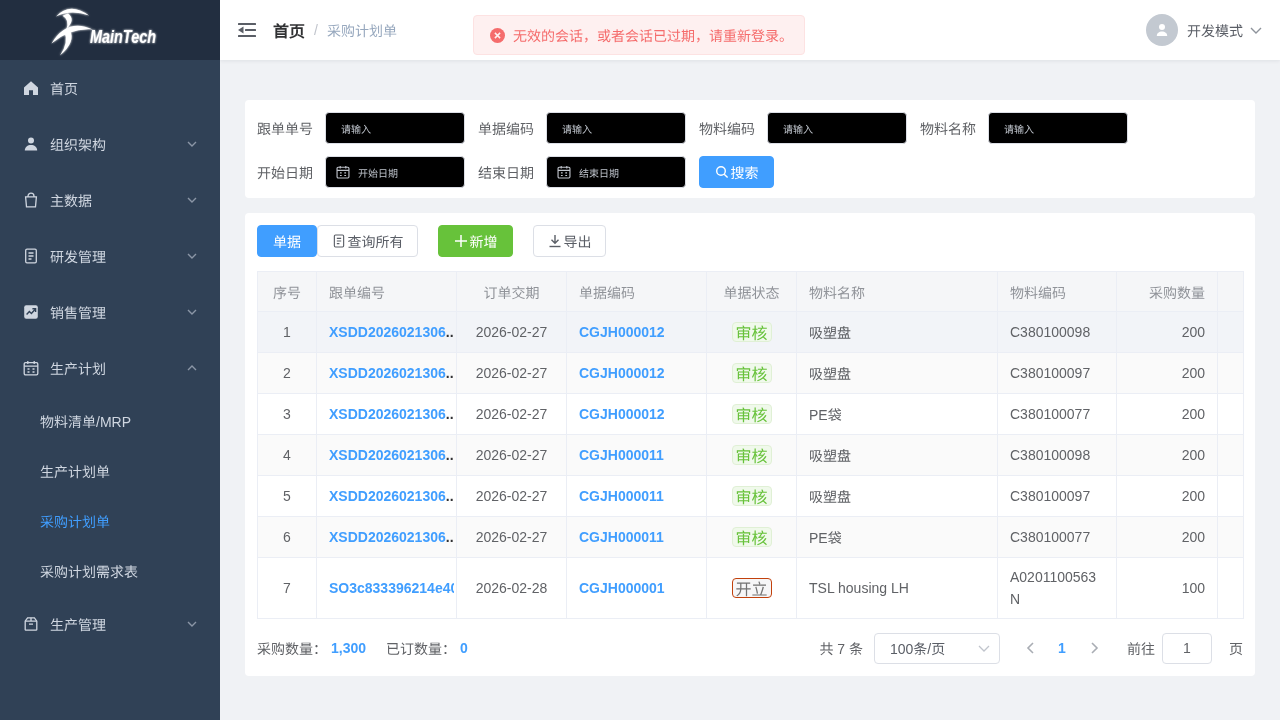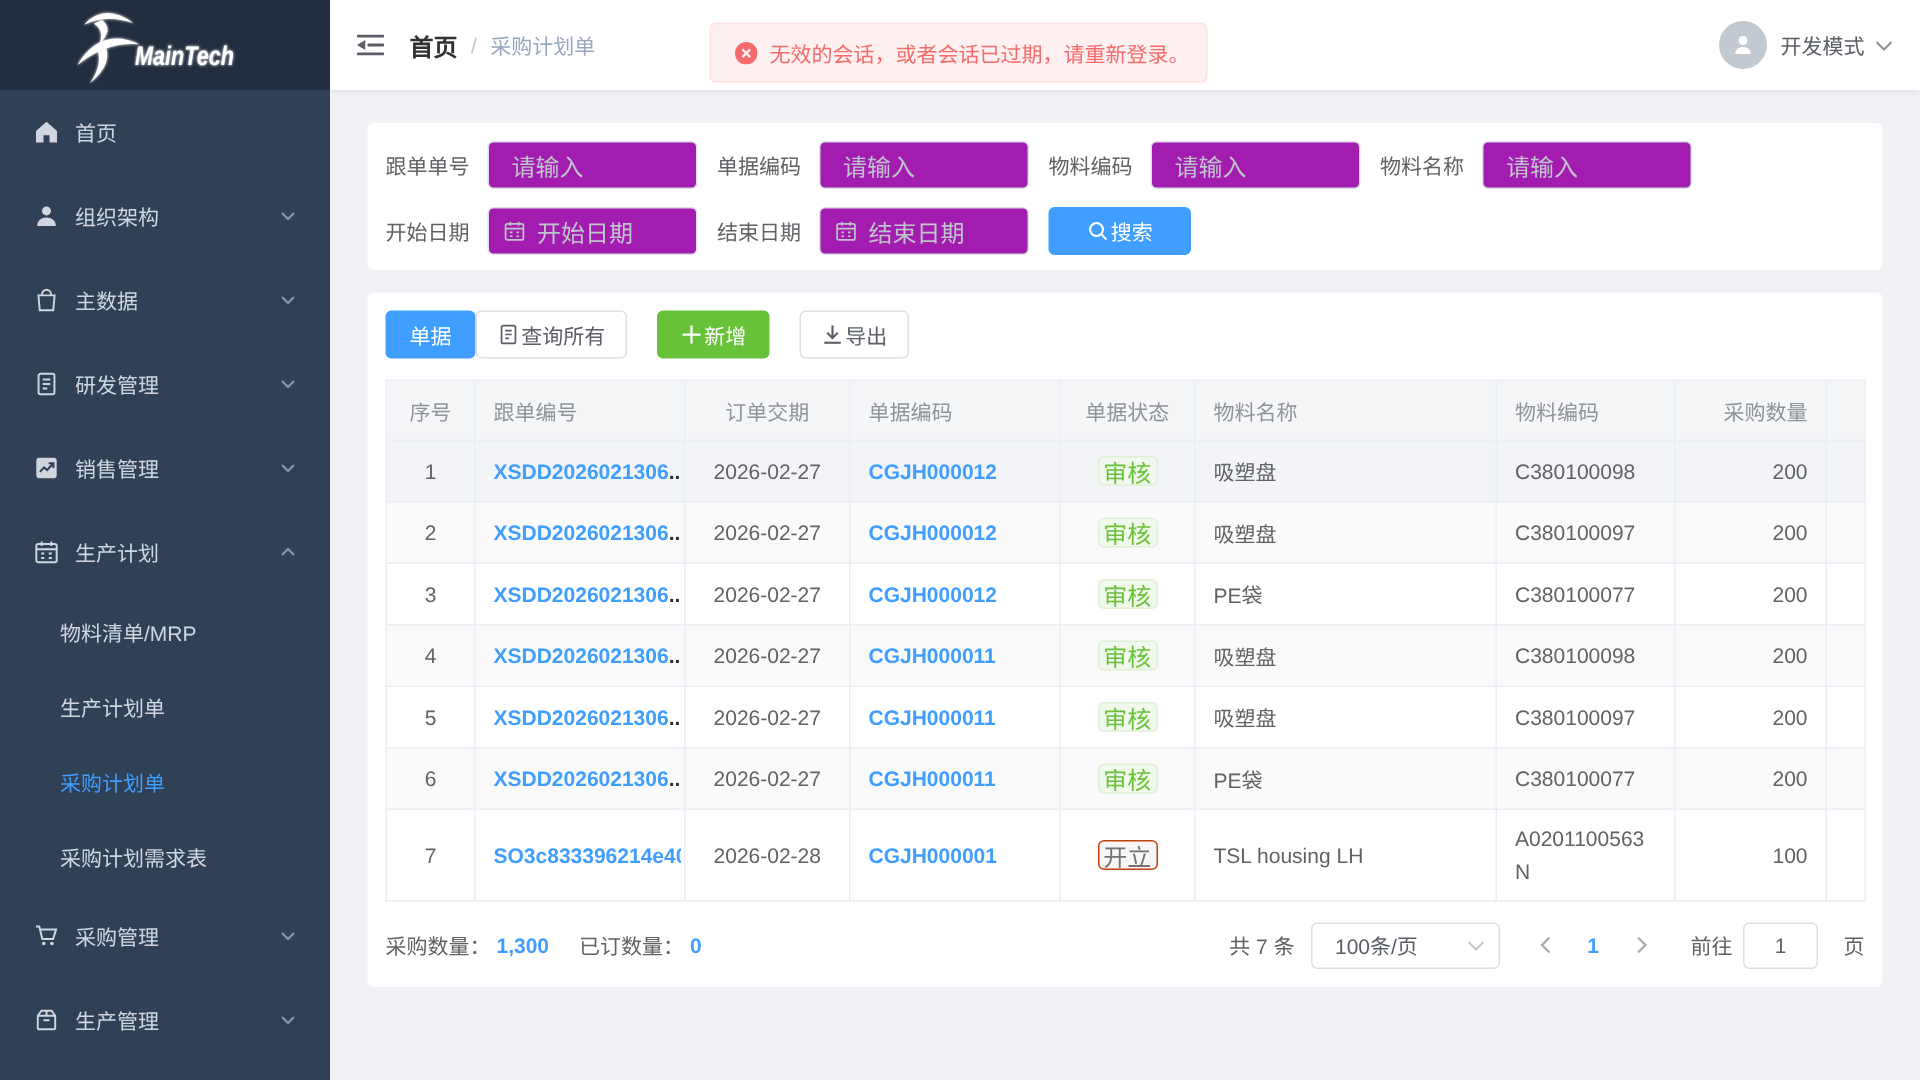--- a/index.html
+++ b/index.html
@@ -18,27 +18,27 @@
 .bc{position:absolute;left:53px;top:0;height:60px;display:flex;align-items:center;font-size:14px}
 .bc .b1{color:#303133;font-weight:700;font-size:16px}
 .bc .sep{color:#c0c4cc;margin:0 9px}
 .bc .b2{color:#97a8be}
 .userbox{position:absolute;right:18px;top:0;height:60px;display:flex;align-items:center}
 .ava{width:32px;height:32px;border-radius:50%;background:#c3c9d1;display:flex;align-items:center;justify-content:center}
 .uname{margin-left:9px;color:#5a5e66;font-size:14px}
 .ucaret{margin-left:7px}
 .toast{position:fixed;left:473px;top:15px;width:332px;height:40px;background:#fef0f0;border:1px solid #fde2e2;border-radius:4px;display:flex;align-items:center;padding-left:16px;z-index:10}
 .toast span{color:#f56c6c;font-size:14px;margin-left:8px}
-.main{position:absolute;left:220px;top:60px;right:0;bottom:0;background:#f0f2f5;padding:22px 25px 0 25px}
+.main{position:absolute;left:220px;top:60px;right:0;bottom:0;background:#f0f2f5;padding:40px 25px 0 25px}
 .card{background:#fff;border-radius:4px}
 .card1{width:1010px;height:98px;padding:12px;margin-bottom:15px}
 .frow{display:flex;align-items:center;height:32px;margin-bottom:12px}
 .flab{width:56px;text-align:right;color:#606266;font-size:14px;margin-right:12px;flex:none;white-space:nowrap}
 .fgrp{display:flex;align-items:center;margin-right:13px}
-.inp{width:140px;height:32px;border:1px solid #dcdfe6;border-radius:4px;background:#a21caf;display:flex;align-items:center;padding-left:15px;color:#bfc4cc;font-size:16px}
+.inp{width:140px;height:32px;border:1px solid #dcdfe6;border-radius:4px;background:#000000;display:flex;align-items:center;padding-left:15px;color:#bfc4cc;font-size:10px}
 .inp.date{padding-left:10px}
 .inp.date svg{margin-right:8px}
 .btn{height:32px;border-radius:4px;display:inline-flex;align-items:center;justify-content:center;font-size:14px;border:1px solid #dcdfe6;background:#fff;color:#5a5e66}
 .btn.blue{background:#409eff;border-color:#409eff;color:#fff}
 .btn.green{background:#67c23a;border-color:#67c23a;color:#fff}
 .btn svg{margin-right:2px}
 .card2{width:1010px;padding:12px}
 .brow{display:flex;align-items:center;margin-bottom:14px}
 .b-danju{width:60px;font-weight:400}
 .b-query{width:101px;}
@@ -148,31 +148,20 @@
         <svg class="arr" viewBox="0 0 10 6">
           <polyline points="1,5 5,1 9,5" fill="none" stroke="#8b96a6" stroke-width="1.4"></polyline>
         </svg>
       </div>
     <div class="smi">物料清单/MRP</div>
     <div class="smi">生产计划单</div>
     <div class="smi act">采购计划单</div>
     <div class="smi">采购计划需求表</div>
     <div class="mi">
         <svg class="ic" viewBox="0 0 16 16">
-          <path d="M1 1.6 h2.2 l2 8.4 h7.2 l2-6.4 H4" fill="none" stroke="#cfd6e0" stroke-width="1.3"></path>
-          <circle cx="6.2" cy="13" r="1.2" fill="#cfd6e0"></circle>
-          <circle cx="11.6" cy="13" r="1.2" fill="#cfd6e0"></circle>
-        </svg>
-        <span>采购管理</span>
-        <svg class="arr" viewBox="0 0 10 6">
-          <polyline points="1,1 5,5 9,1" fill="none" stroke="#8b96a6" stroke-width="1.4"></polyline>
-        </svg>
-      </div>
-    <div class="mi">
-        <svg class="ic" viewBox="0 0 16 16">
           <path d="M2.2 5.2 L4.6 1.8 H11.4 L13.8 5.2 V13.4 a0.8 0.8 0 0 1 -0.8 0.8 H3 a0.8 0.8 0 0 1 -0.8 -0.8 Z" fill="none" stroke="#cfd6e0" stroke-width="1.3"></path>
           <path d="M2.2 5.2 H13.8 M8 1.8 V5.2 M6 8.2 h4" fill="none" stroke="#cfd6e0" stroke-width="1.3"></path>
         </svg>
         <span>生产管理</span>
         <svg class="arr" viewBox="0 0 10 6">
           <polyline points="1,1 5,5 9,1" fill="none" stroke="#8b96a6" stroke-width="1.4"></polyline>
         </svg>
       </div>
   </div>
 </div>
@@ -238,21 +227,21 @@
             </svg>开始日期</div>
         </div>
       <div class="fgrp">
           <span class="flab">结束日期</span>
           <div class="inp date"><svg width="14" height="14" viewBox="0 0 16 16">
               <rect x="1.2" y="2.6" width="13.6" height="12.2" rx="1.3" fill="none" stroke="#c0c4cc" stroke-width="1.3"></rect>
               <path d="M1.2 6.2 H14.8 M4.8 1 v3 M11.2 1 v3" stroke="#c0c4cc" stroke-width="1.3"></path>
               <path d="M4.5 9 h2 M9.5 9 h2 M4.5 12 h2 M9.5 12 h2" stroke="#c0c4cc" stroke-width="1.3"></path>
             </svg>结束日期</div>
         </div>
-      <div class="btn blue" style="width:95px"><svg width="14" height="14" viewBox="0 0 14 14">
+      <div class="btn blue" style="width:75px"><svg width="14" height="14" viewBox="0 0 14 14">
             <circle cx="6" cy="6" r="4.3" fill="none" stroke="#fff" stroke-width="1.4"></circle>
             <path d="M9.2 9.2 L12.6 12.6" stroke="#fff" stroke-width="1.4"></path>
           </svg>搜索</div>
     </div>
   </div>
   <div class="card card2">
     <div class="brow">
       <div class="btn blue b-danju">单据</div>
       <div class="btn b-query"><svg width="14" height="14" viewBox="0 0 16 16">
             <rect x="2.7" y="1.2" width="10.6" height="13.6" rx="1.3" fill="none" stroke="#5a5e66" stroke-width="1.3"></rect>

